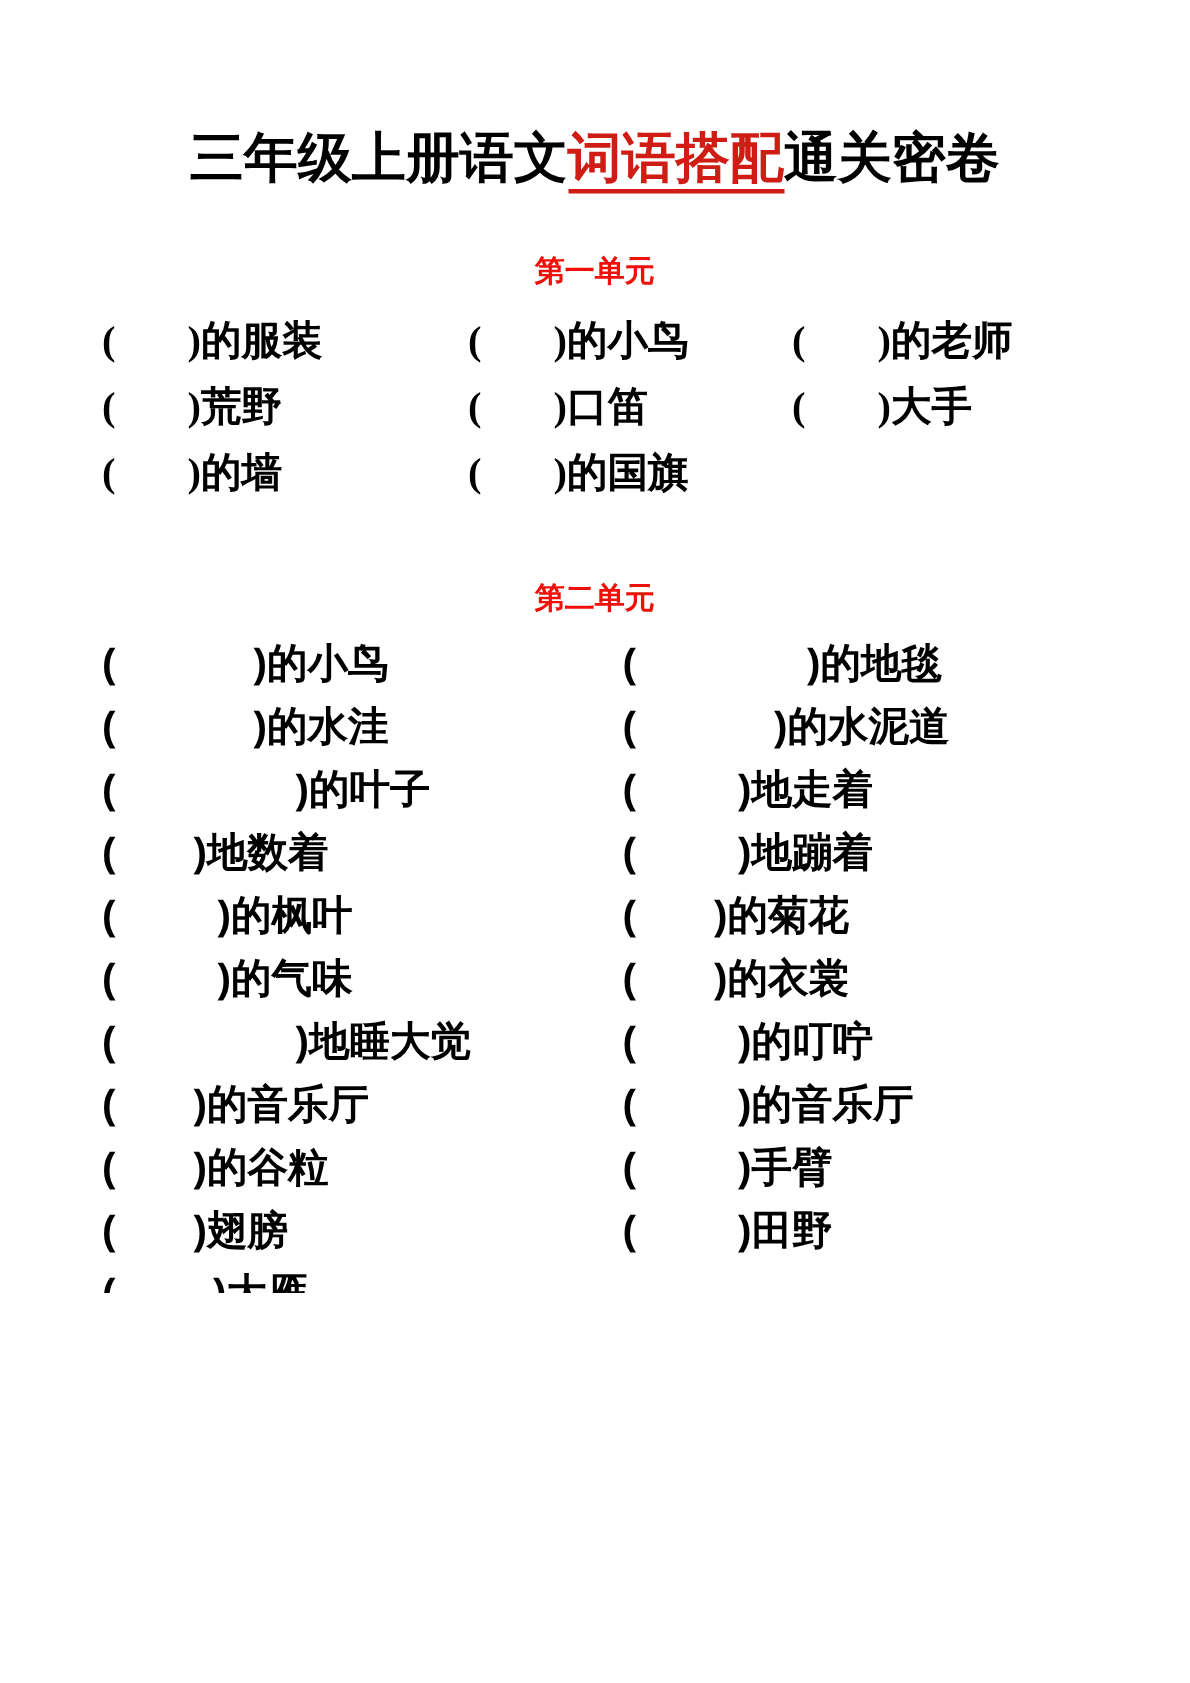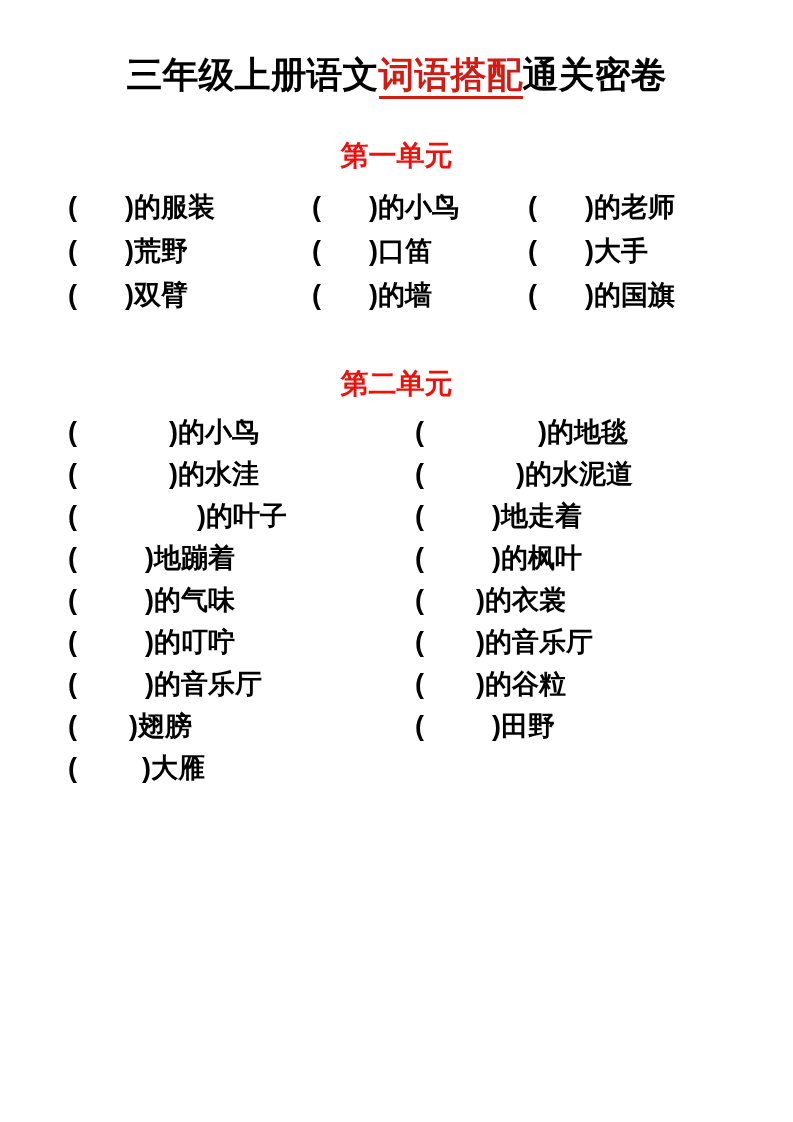--- a/index.html
+++ b/index.html
@@ -7,58 +7,59 @@
     padding: 0;
     background: #ffffff;
   }
   .page {
     position: relative;
     width: 793px;
     height: 862px;
     margin: 0 auto;
     background: var(--page-bg, #ffffff);
     box-sizing: border-box;
-    padding-top: 54px;
+    padding-top: 84px;
     overflow: hidden;
     font-family: "Liberation Sans", "DejaVu Sans", sans-serif;
     font-weight: bold;
     color: var(--text-black, #000000);
   }
   .title {
     margin: 0;
     font-size: 36px;
     line-height: 1.15;
     text-align: center;
     letter-spacing: 0px;
     white-space: nowrap;
   }
   .title .hl {
     color: var(--title-red, #cf1d15);
     border-bottom: 3px solid var(--title-red, #cf1d15);
     padding-bottom: 1px;
   }
   .unit-heading {
     margin: 0;
-    font-size: 28px;
+    font-size: 20px;
     line-height: 1.2;
     text-align: center;
     color: var(--accent-red, #ee1009);
     white-space: nowrap;
   }
   .unit-heading.first { margin-top: 44px; }
   .unit-heading.second { margin-top: 50px; }
   .grid {
     display: grid;
     margin-left: 68px;
     font-size: 27px;
   }
   .grid-3 {
     grid-template-columns: 244px 216px 1fr;
     margin-top: 12px;
     line-height: 44px;
+    font-family: Liberation Serif, serif;
   }
   .grid-2 {
     grid-template-columns: 347px 1fr;
     margin-top: 10px;
     line-height: 42px;
   }
   .cell {
     white-space: nowrap;
   }
   .paren {
@@ -78,42 +79,45 @@
 
   <section>
     <h2 class="unit-heading first">第一单元</h2>
     <div class="grid grid-3" id="grid-0">
         <div class="cell"><span class="paren">(</span><span class="blank" style="width: 48px;"></span><span class="paren">)</span><span>的服装</span></div>
         <div class="cell"><span class="paren">(</span><span class="blank" style="width: 48px;"></span><span class="paren">)</span><span>的小鸟</span></div>
         <div class="cell"><span class="paren">(</span><span class="blank" style="width: 48px;"></span><span class="paren">)</span><span>的老师</span></div>
         <div class="cell"><span class="paren">(</span><span class="blank" style="width: 48px;"></span><span class="paren">)</span><span>荒野</span></div>
         <div class="cell"><span class="paren">(</span><span class="blank" style="width: 48px;"></span><span class="paren">)</span><span>口笛</span></div>
         <div class="cell"><span class="paren">(</span><span class="blank" style="width: 48px;"></span><span class="paren">)</span><span>大手</span></div>
-        <div class="cell"><span class="paren">(</span><span class="blank" style="width: 48px;"></span><span class="paren">)</span><span>双臂</span></div>
         <div class="cell"><span class="paren">(</span><span class="blank" style="width: 48px;"></span><span class="paren">)</span><span>的墙</span></div>
         <div class="cell"><span class="paren">(</span><span class="blank" style="width: 48px;"></span><span class="paren">)</span><span>的国旗</span></div>
       </div>
   </section>
 
   <section>
     <h2 class="unit-heading second">第二单元</h2>
     <div class="grid grid-2" id="grid-1">
         <div class="cell"><span class="paren">(</span><span class="blank" style="width: 92px;"></span><span class="paren">)</span><span>的小鸟</span></div>
         <div class="cell"><span class="paren">(</span><span class="blank" style="width: 114px;"></span><span class="paren">)</span><span>的地毯</span></div>
         <div class="cell"><span class="paren">(</span><span class="blank" style="width: 92px;"></span><span class="paren">)</span><span>的水洼</span></div>
         <div class="cell"><span class="paren">(</span><span class="blank" style="width: 92px;"></span><span class="paren">)</span><span>的水泥道</span></div>
         <div class="cell"><span class="paren">(</span><span class="blank" style="width: 120px;"></span><span class="paren">)</span><span>的叶子</span></div>
         <div class="cell"><span class="paren">(</span><span class="blank" style="width: 68px;"></span><span class="paren">)</span><span>地走着</span></div>
+        <div class="cell"><span class="paren">(</span><span class="blank" style="width: 52px;"></span><span class="paren">)</span><span>地数着</span></div>
         <div class="cell"><span class="paren">(</span><span class="blank" style="width: 68px;"></span><span class="paren">)</span><span>地蹦着</span></div>
         <div class="cell"><span class="paren">(</span><span class="blank" style="width: 68px;"></span><span class="paren">)</span><span>的枫叶</span></div>
+        <div class="cell"><span class="paren">(</span><span class="blank" style="width: 52px;"></span><span class="paren">)</span><span>的菊花</span></div>
         <div class="cell"><span class="paren">(</span><span class="blank" style="width: 68px;"></span><span class="paren">)</span><span>的气味</span></div>
         <div class="cell"><span class="paren">(</span><span class="blank" style="width: 52px;"></span><span class="paren">)</span><span>的衣裳</span></div>
+        <div class="cell"><span class="paren">(</span><span class="blank" style="width: 120px;"></span><span class="paren">)</span><span>地睡大觉</span></div>
         <div class="cell"><span class="paren">(</span><span class="blank" style="width: 68px;"></span><span class="paren">)</span><span>的叮咛</span></div>
         <div class="cell"><span class="paren">(</span><span class="blank" style="width: 52px;"></span><span class="paren">)</span><span>的音乐厅</span></div>
         <div class="cell"><span class="paren">(</span><span class="blank" style="width: 68px;"></span><span class="paren">)</span><span>的音乐厅</span></div>
         <div class="cell"><span class="paren">(</span><span class="blank" style="width: 52px;"></span><span class="paren">)</span><span>的谷粒</span></div>
+        <div class="cell"><span class="paren">(</span><span class="blank" style="width: 68px;"></span><span class="paren">)</span><span>手臂</span></div>
         <div class="cell"><span class="paren">(</span><span class="blank" style="width: 52px;"></span><span class="paren">)</span><span>翅膀</span></div>
         <div class="cell"><span class="paren">(</span><span class="blank" style="width: 68px;"></span><span class="paren">)</span><span>田野</span></div>
         <div class="cell"><span class="paren">(</span><span class="blank" style="width: 65px;"></span><span class="paren">)</span><span>大雁</span></div>
       </div>
   </section>
 
 </div>
 
 </body></html>

